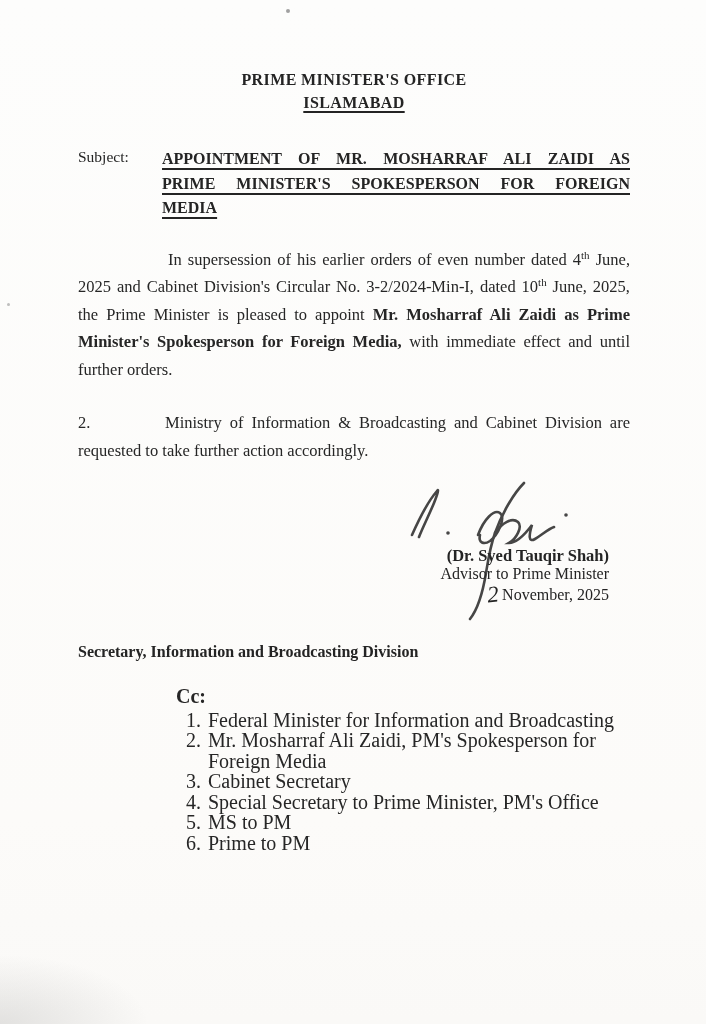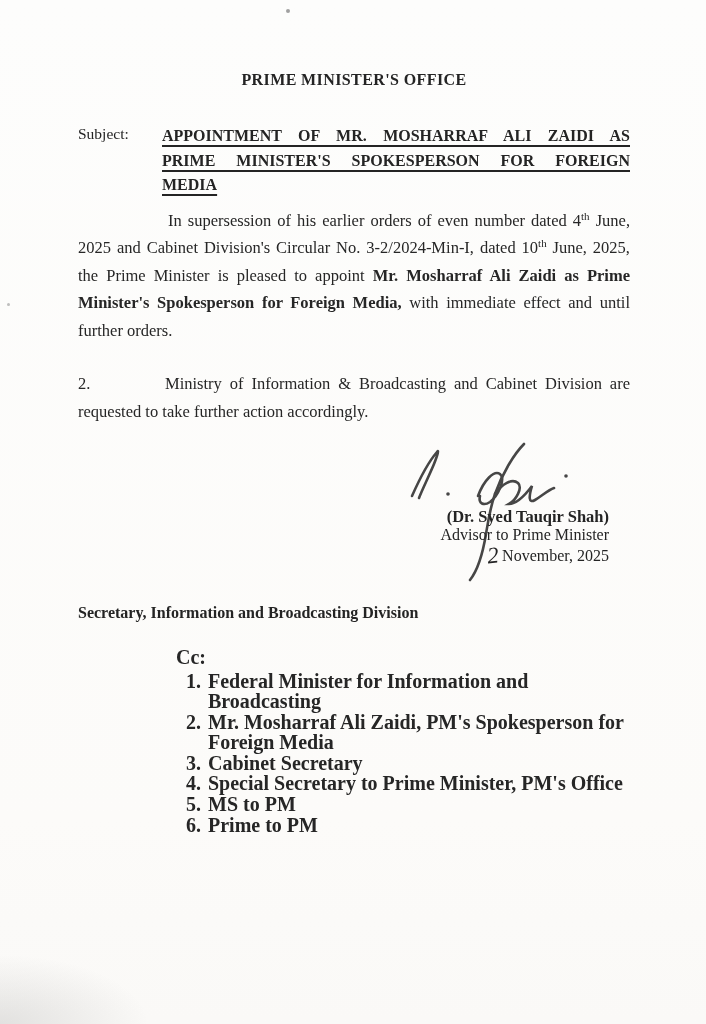--- a/index.html
+++ b/index.html
@@ -28,21 +28,21 @@
   .subject-text { flex: 1; font-weight: bold; font-size: 16px; line-height: 24.5px; }
   .subject-line {
     text-align: justify; text-align-last: justify;
     text-decoration: underline; text-decoration-thickness: 1.6px; text-underline-offset: 4px;
     word-spacing: 2px;
   }
   .subject-line.last { text-align-last: left; }
 
   
   .para { font-size: 16.5px; line-height: 27.5px; text-align: justify; color: #262626; }
-  .para-1 { margin-top: 9px; text-indent: 90px; }
+  .para-1 { margin-top: 25px; text-indent: 90px; }
   .para-2 { margin-top: 26px; }
   .para-2 .para-num { display: inline-block; width: 87px; }
   .bold-seg { font-weight: bold; }
   sup.ord { font-size: 11px; vertical-align: super; line-height: 0; }
 
   
   .sig-block { position: relative; margin-top: 6px; height: 158px; text-align: right; padding-right: 21px; }
   .sig-svg { position: absolute; top: -4px; right: 38px; z-index: 2; pointer-events: none; }
   .sig-text { padding-top: 66px; font-size: 16px; line-height: 18.5px; position: relative; z-index: 1; }
   .sig-name { font-weight: bold; font-size: 16.5px; }
@@ -58,21 +58,21 @@
   .addressee {
     margin-top: 4px; font-weight: bold; font-size: 16px;
     text-decoration-thickness: 1.5px; text-underline-offset: 3px;
   }
   .reference { font-size: 16px; margin-top: 4px; }
 
   
   .cc-block { margin-left: 98px; margin-top: 24px; font-size: 20px; color: #262626; }
   .cc-label { font-weight: bold; }
   .cc-list { margin: 2px 0 0 0; padding-left: 30px; }
-  .cc-list li { line-height: 20.6px; padding-left: 2px; font-weight: bold; }
+  .cc-list li { line-height: 20.6px; padding-left: 2px; }
 
   
   .artifact-dot-top { position: absolute; left: 286px; top: 9px; width: 4px; height: 4px; border-radius: 50%; background: #6f6f6f; opacity: 0.65; }
   .artifact-dot-left { position: absolute; left: 7px; top: 303px; width: 3px; height: 3px; border-radius: 50%; background: #8a8a8a; opacity: 0.55; }
   .corner-shadow {
     position: absolute; left: 0; bottom: 0; width: 150px; height: 70px;
     background: radial-gradient(ellipse at 0% 100%, rgba(80,80,80,0.14), rgba(0,0,0,0) 70%);
   }
 </style>
 </head>
@@ -80,20 +80,21 @@
 
 <div class="page">
   <span class="artifact-dot-top"></span>
   <span class="artifact-dot-left"></span>
   <div class="corner-shadow"></div>
 
   <div class="content">
 
     <div class="doc-header">
       <div class="office-line">PRIME MINISTER'S OFFICE</div>
+      <div class="city-line">ISLAMABAD</div>
     </div>
 
     <div class="subject-row">
       <div class="subject-label">Subject:</div>
       <div class="subject-text">
         <div class="subject-line">APPOINTMENT OF MR. MOSHARRAF ALI ZAIDI AS</div>
         <div class="subject-line">PRIME MINISTER'S SPOKESPERSON FOR FOREIGN</div>
         <div class="subject-line last">MEDIA</div>
       </div>
     </div>

